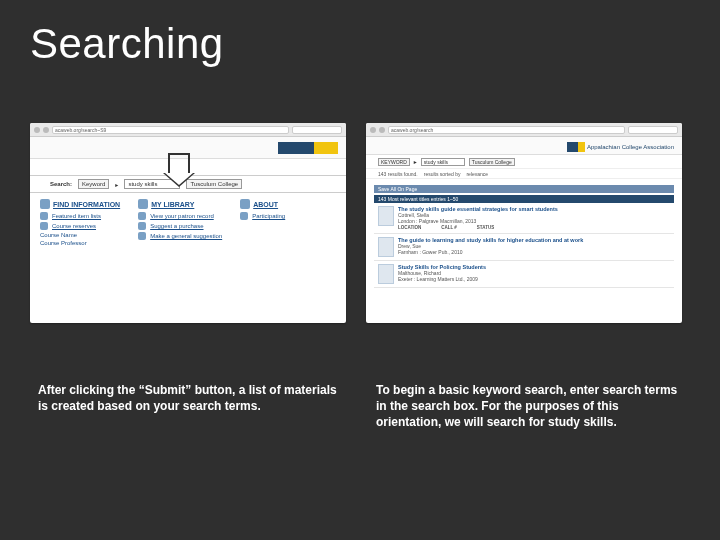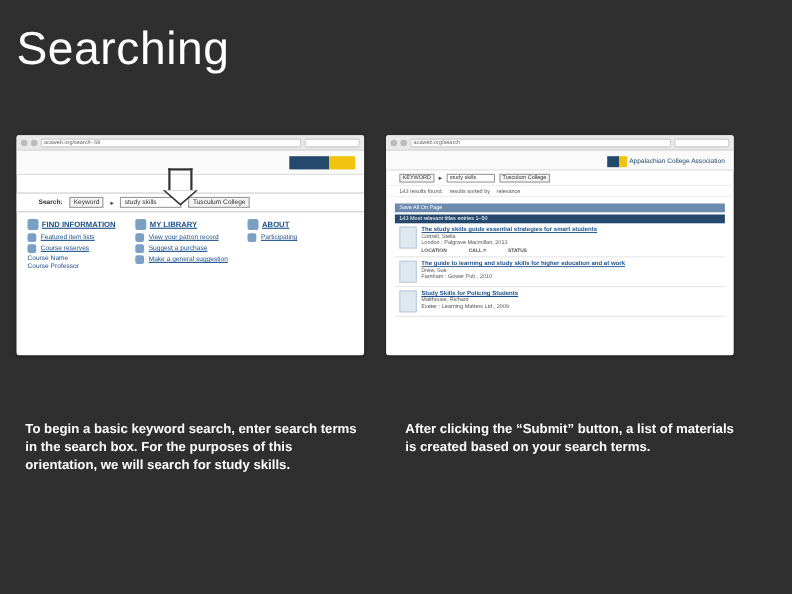--- a/index.html
+++ b/index.html
@@ -6,21 +6,21 @@
   html, body { width: 720px; height: 540px; }
   body {
     background: #2f2f2f;
     font-family: Arial, Helvetica, sans-serif;
     color: #fff;
     overflow: hidden;
   }
   .slide {
     width: 720px;
     height: 540px;
-    padding: 20px 34px 24px 15px;
+    padding: 20px 34px 24px 30px;
     display: flex;
     flex-direction: column;
     gap: 19px;
   }
   .title {
     font-size: 42px;
     font-weight: 400;
     letter-spacing: 0.5px;
     margin-bottom: 36px;
   }
@@ -270,16 +270,16 @@
             <div class="rmeta"><span>Malthouse, Richard</span></div>
             <div class="rmeta"><span>Exeter : Learning Matters Ltd., 2009</span></div>
           </div>
         </div>
       </div>
     </div>
 
   </div>
 
   <div class="captions">
+    <p class="cap">After clicking the “Submit” button, a list of materials is created based on your search terms.</p>
     <p class="cap">To begin a basic keyword search, enter search terms in the search box. For the purposes of this orientation, we will search for study skills.</p>
-    <p class="cap">After clicking the “Submit” button, a list of materials is created based on your search terms.</p>
   </div>
 </div>
 
 </body></html>

